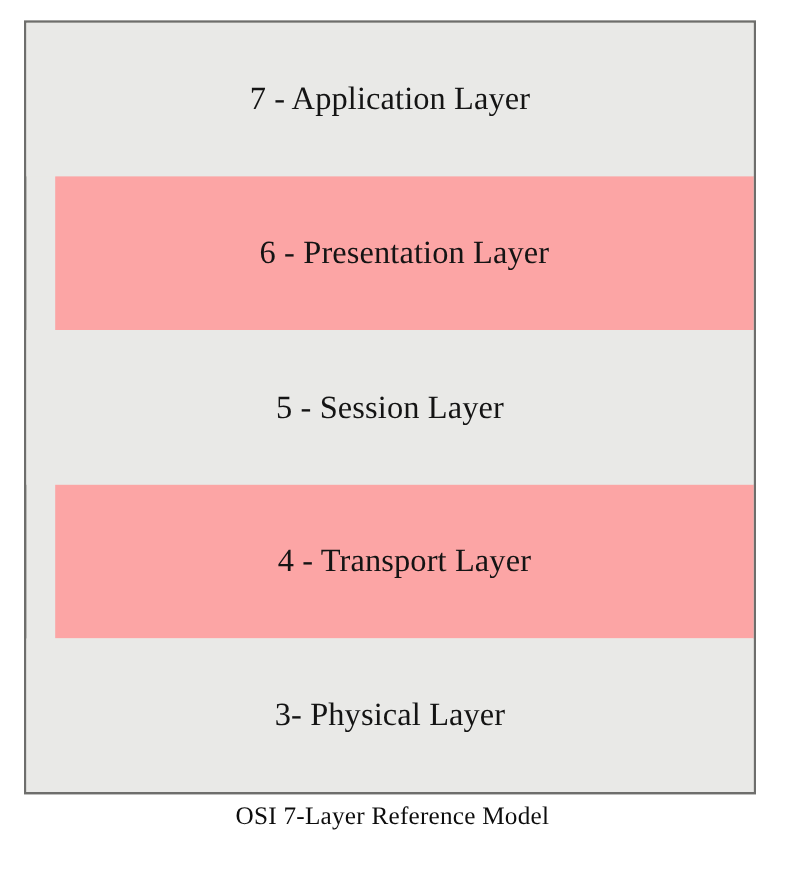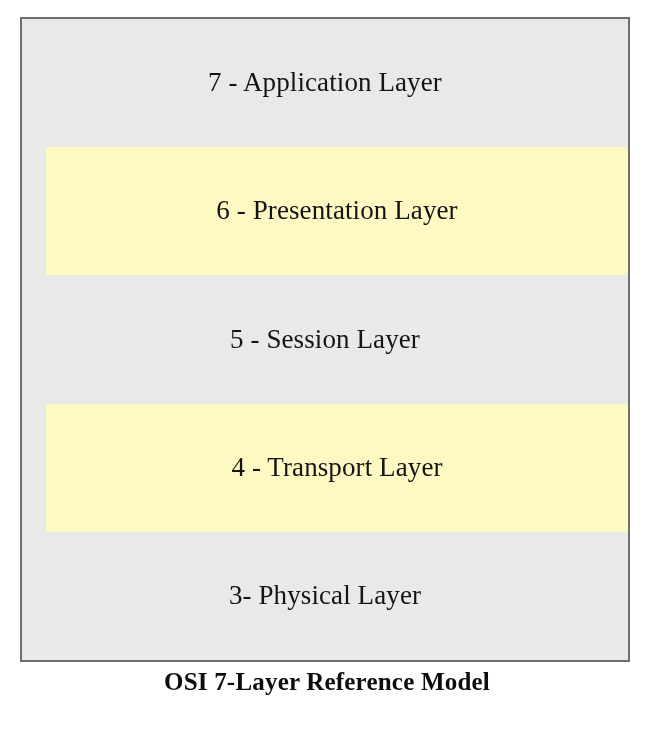--- a/index.html
+++ b/index.html
@@ -41,41 +41,41 @@
     justify-content: center;
     box-sizing: border-box;
     overflow: hidden;
   }
 
   .osi-layer.tone-light {
     background: #e9e9e7;
   }
 
   .osi-layer.tone-dark {
-    background: #fef9c3;
+    background: #fca5a5;
     margin-left: 24px;
   }
 
   .osi-layer-label {
     font-size: 27px;
     line-height: 1.1;
     color: #141414;
     letter-spacing: 0.1px;
     white-space: nowrap;
     text-align: center;
   }
 
   #figure-caption {
     position: absolute;
     left: 0;
     top: 668px;
     width: 654px;
     text-align: center;
-    font-size: 25px;
-    font-weight: bold;
+    font-size: 21px;
+    font-weight: normal;
     color: #0d0d0d;
     letter-spacing: 0.2px;
     white-space: nowrap;
   }
 </style>
 </head>
 <body>
 
 <div id="figure">
 

